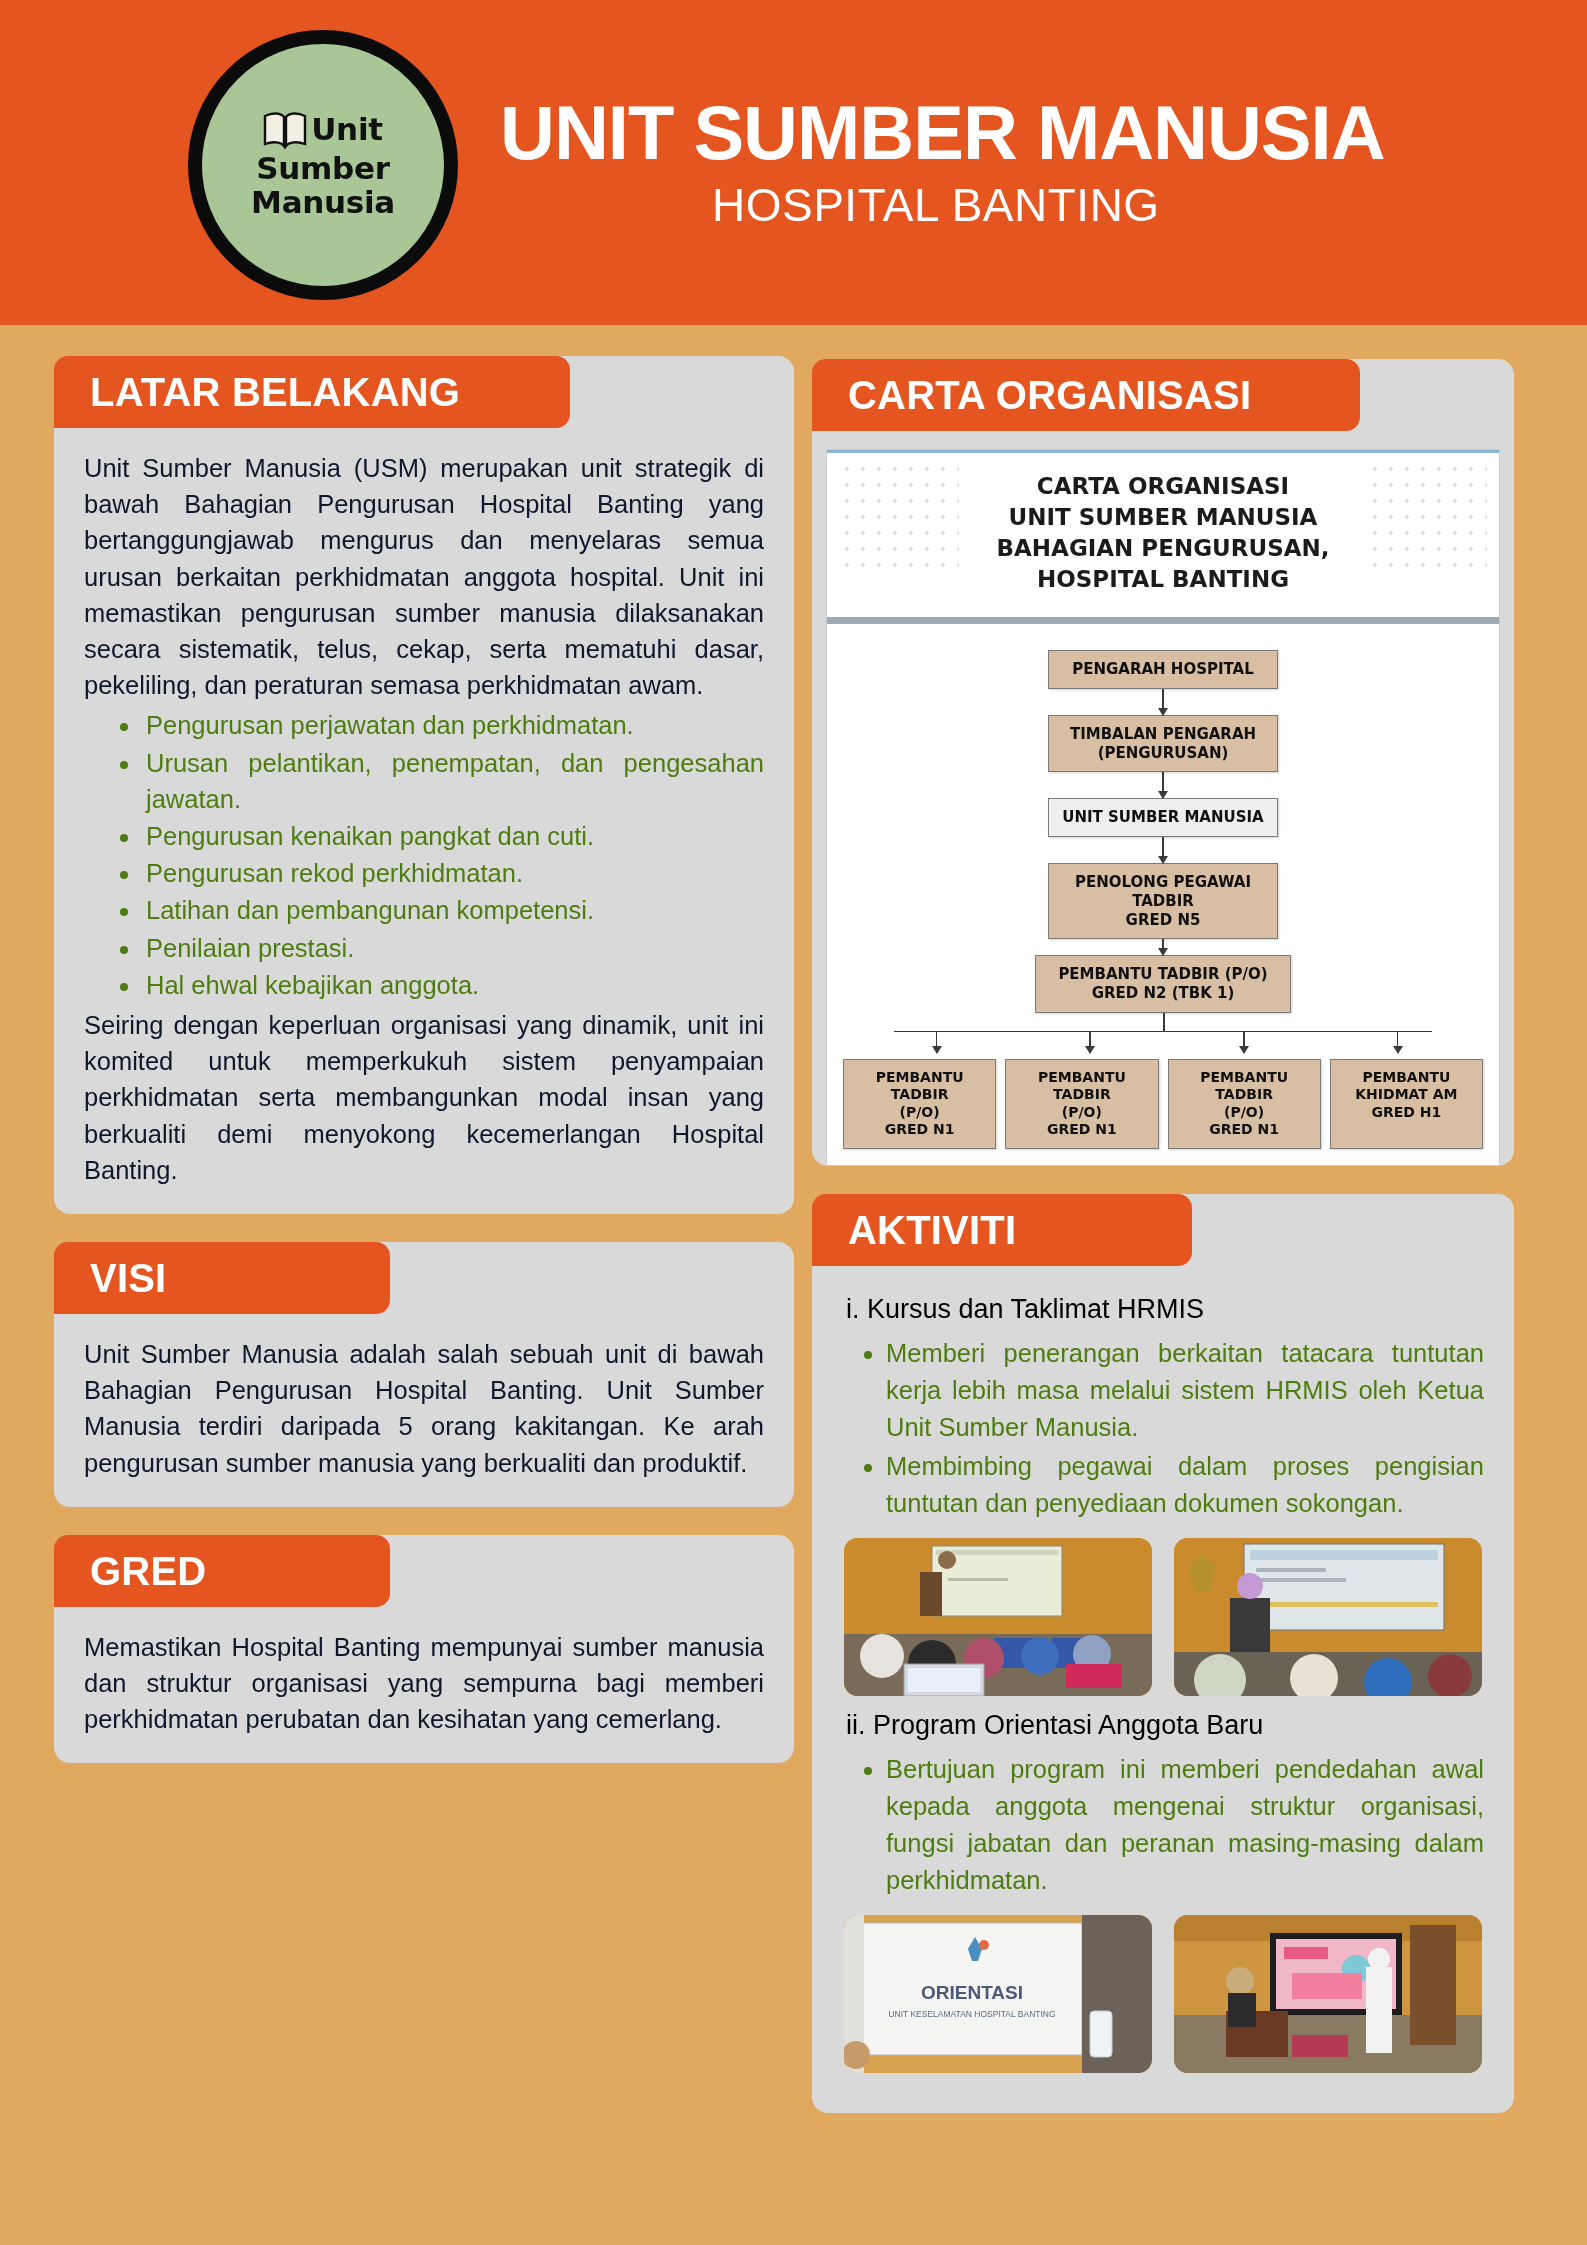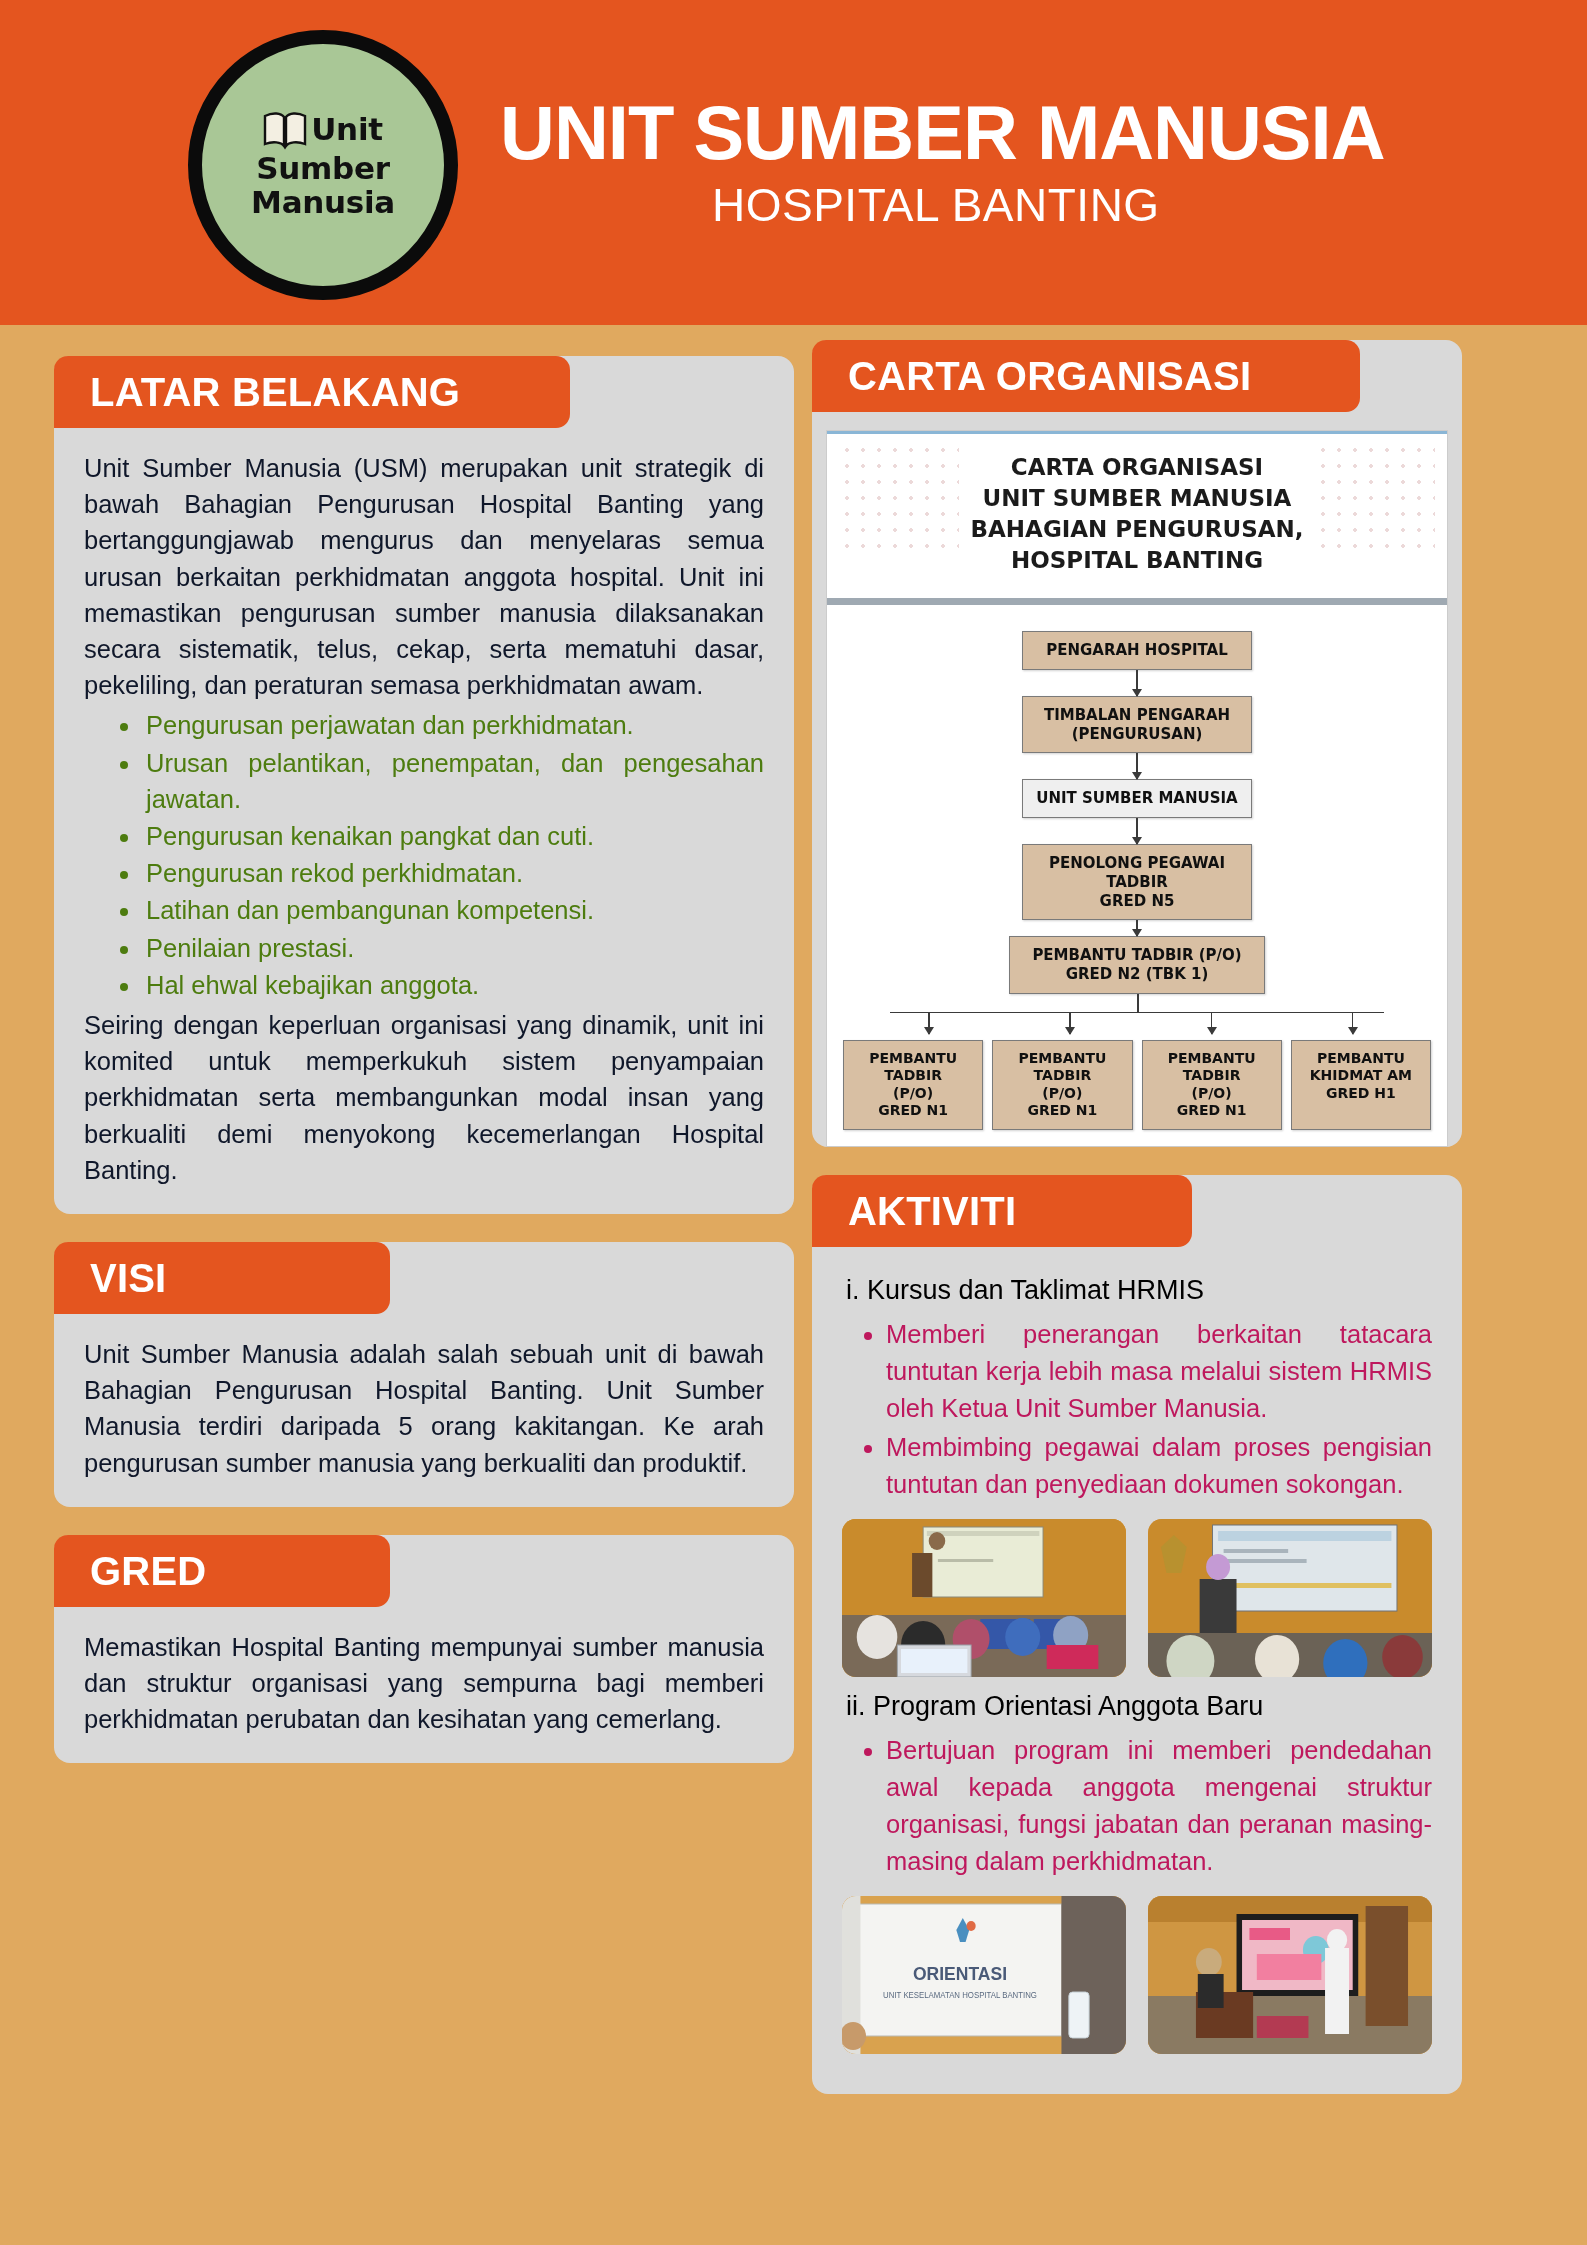--- a/index.html
+++ b/index.html
@@ -86,22 +86,22 @@
   
   .col-left {
     position: absolute;
     left: 54px;
     top: 356px;
     width: 740px;
   }
   .col-right {
     position: absolute;
     left: 812px;
-    top: 340px;
-    width: 650px;
+    top: 359px;
+    width: 702px;
   }
 
   .card {
     background: #d9d9d9;
     border-radius: 16px;
     position: relative;
     margin-bottom: 28px;
   }
   .card-head {
     background: #e4551f;
@@ -238,21 +238,21 @@
   
   .akt-num {
     font-size: 27px;
     color: #000000;
     margin: 6px 0 10px 4px;
   }
   ul.akt-bullets { margin: 0 0 14px 0; padding-left: 44px; }
   ul.akt-bullets li {
     font-size: 25.5px;
     line-height: 1.45;
-    color: #be185d;
+    color: #4d7c0f;
     text-align: justify;
     margin-bottom: 2px;
   }
   .photo-row {
     display: flex;
     gap: 22px;
     margin: 16px 0 14px 0;
     justify-content: center;
   }
   .photo {

